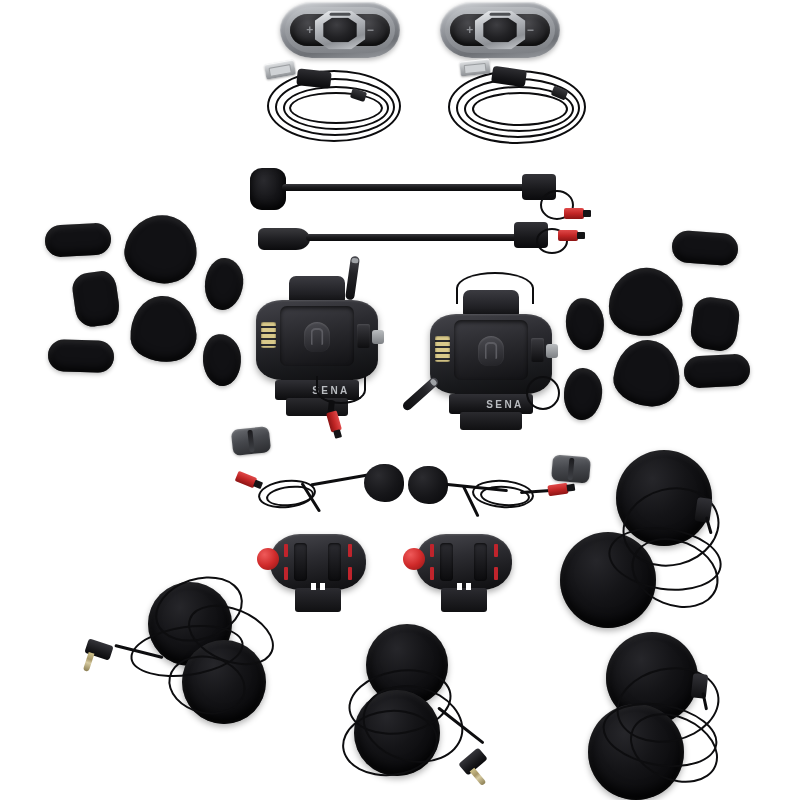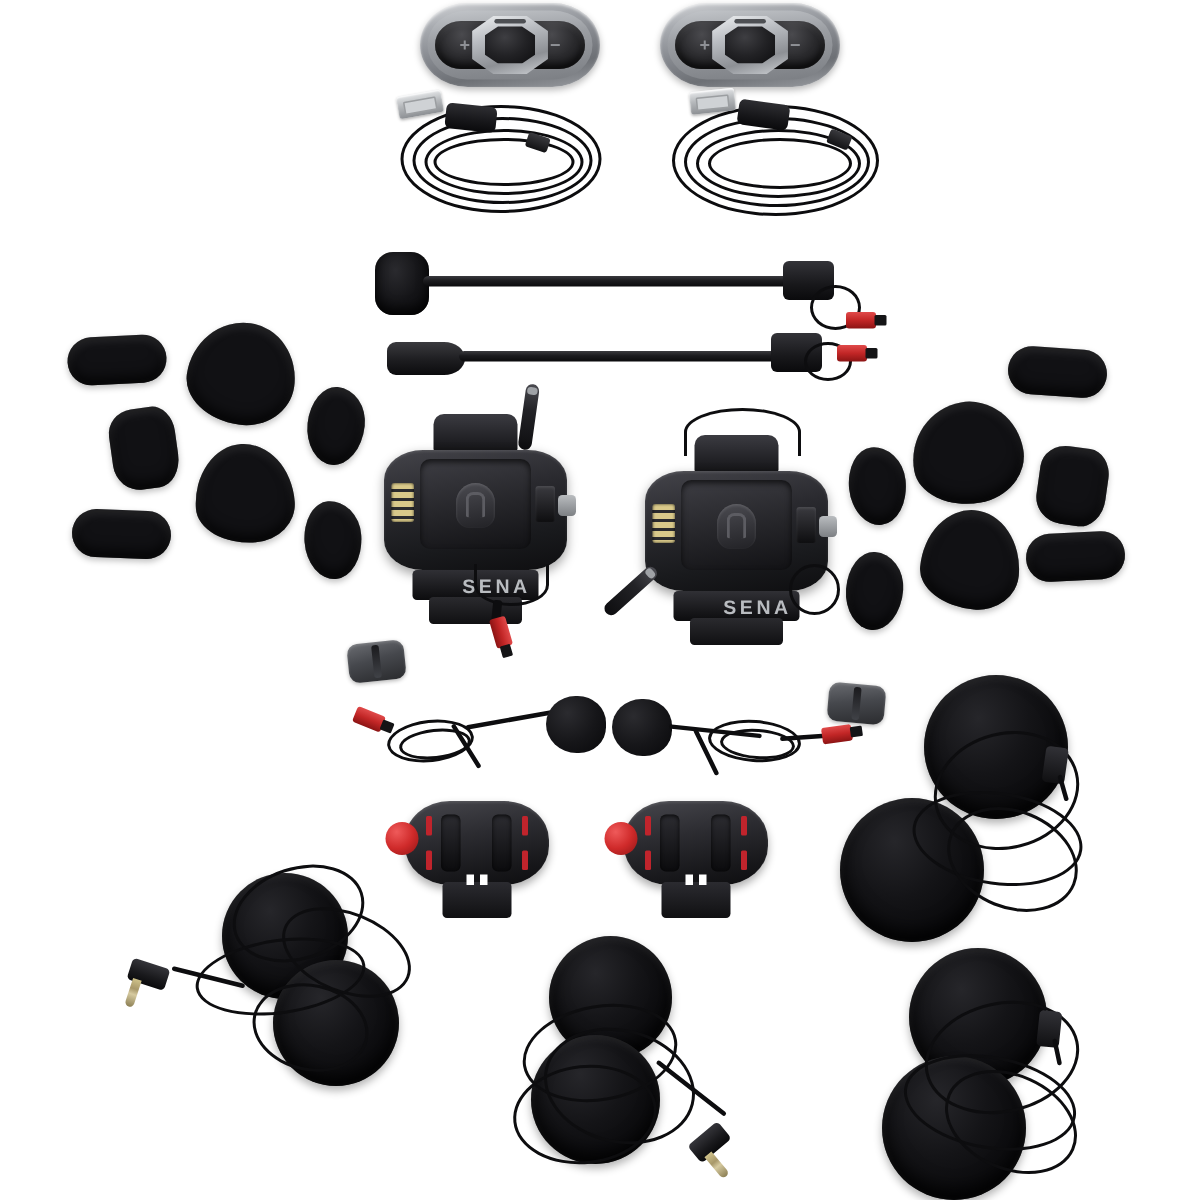--- a/index.html
+++ b/index.html
@@ -153,21 +153,21 @@
     position:absolute;left:33px;top:-20px;width:56px;height:26px;border-radius:7px 7px 3px 3px;
     background:linear-gradient(180deg,#3b3b41 0%,#1f1f23 70%,#121214 100%);
   }
   .sena-badge{
     position:absolute;left:50%;bottom:-20px;transform:translateX(-50%);
     width:84px;height:20px;border-radius:3px;
     background:linear-gradient(180deg,#303035 0%,#1a1a1d 60%,#0c0c0e 100%);
     display:flex;align-items:center;justify-content:center;
   }
   .sena-badge span{
-    color:#b9bcc0;font-size:13px;letter-spacing:2.4px;font-weight:bold;
+    color:#b9bcc0;font-size:10px;letter-spacing:2.4px;font-weight:bold;
     font-family:"Liberation Sans",sans-serif;
     margin-left:28px;
   }
   .clamp-foot{
     position:absolute;left:50%;bottom:-36px;transform:translateX(-50%);
     width:62px;height:18px;border-radius:3px;
     background:linear-gradient(180deg,#2a2a2e,#101012);
   }
   .clamp-antenna{
     position:absolute;width:9px;height:44px;border-radius:5px;

